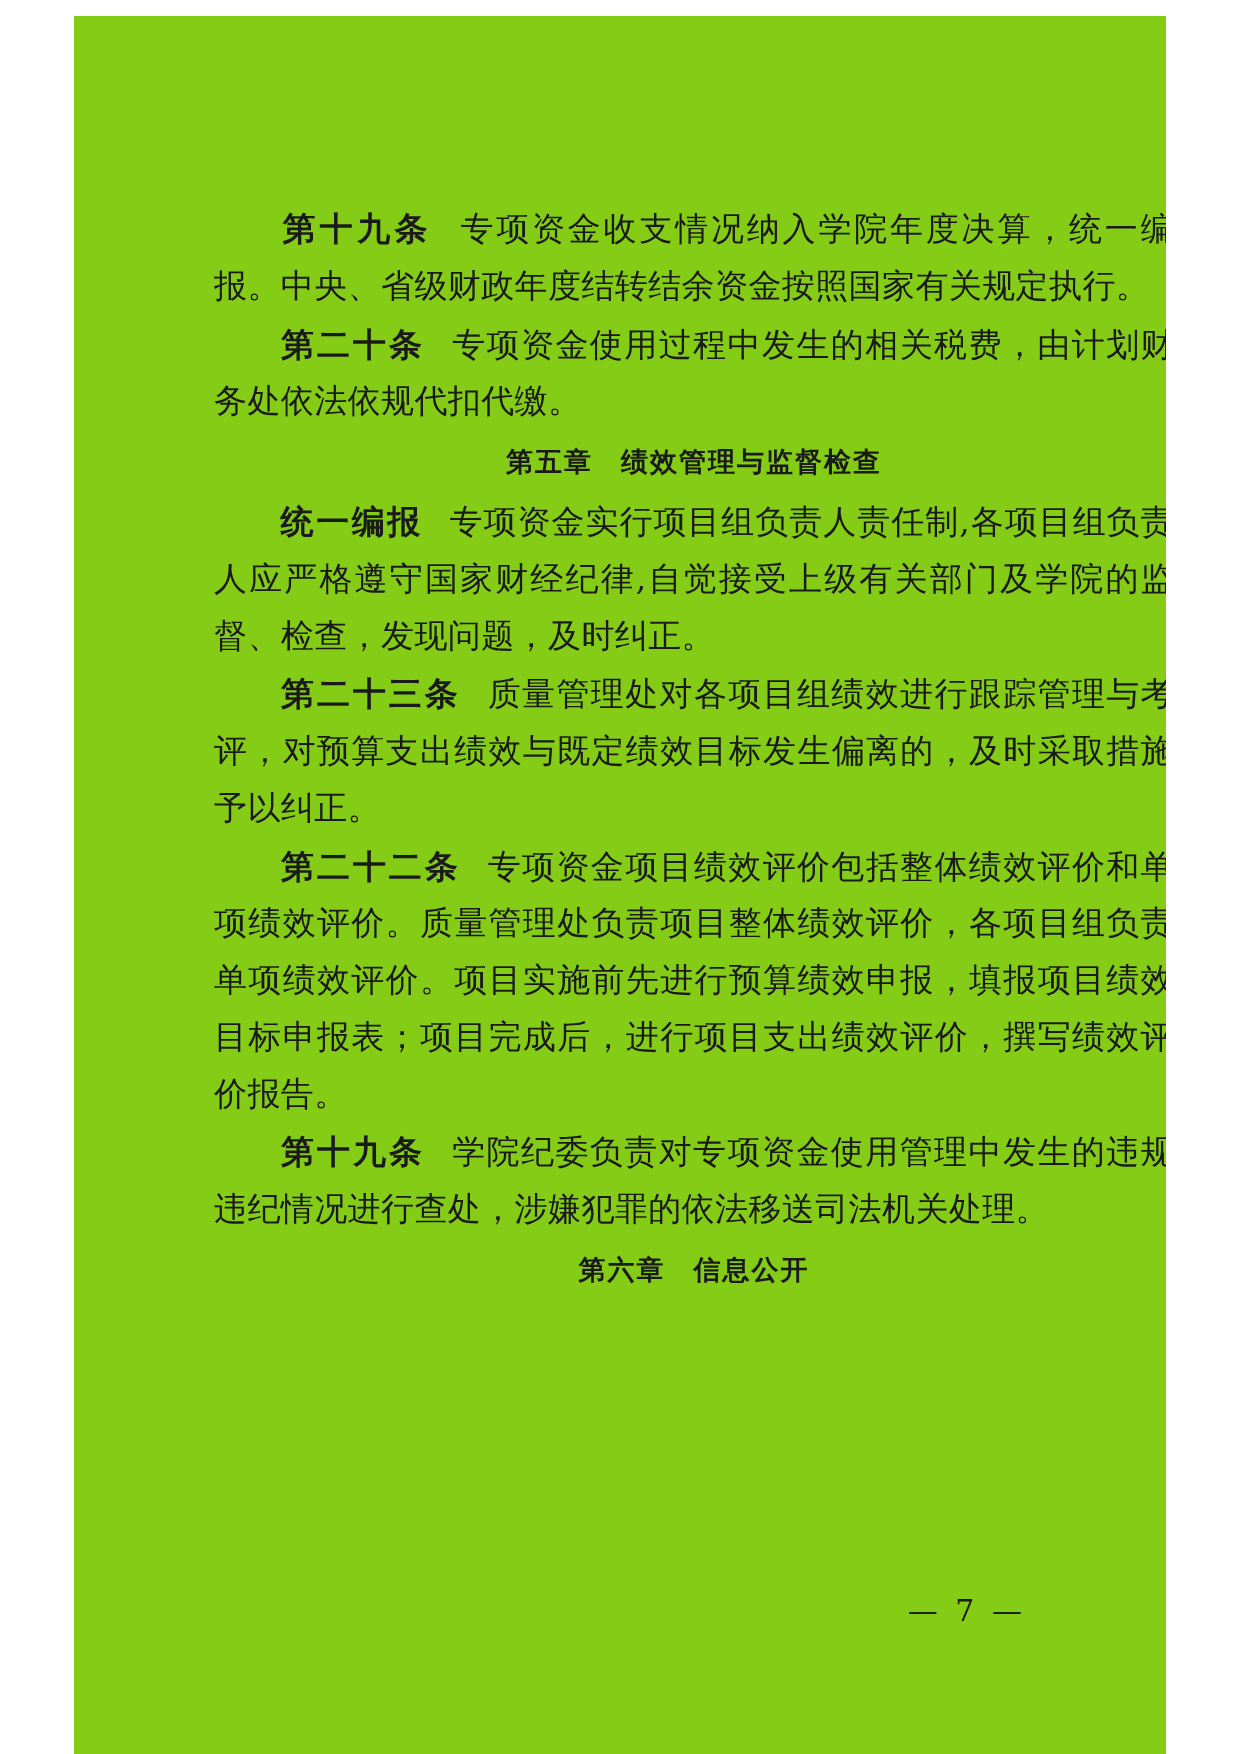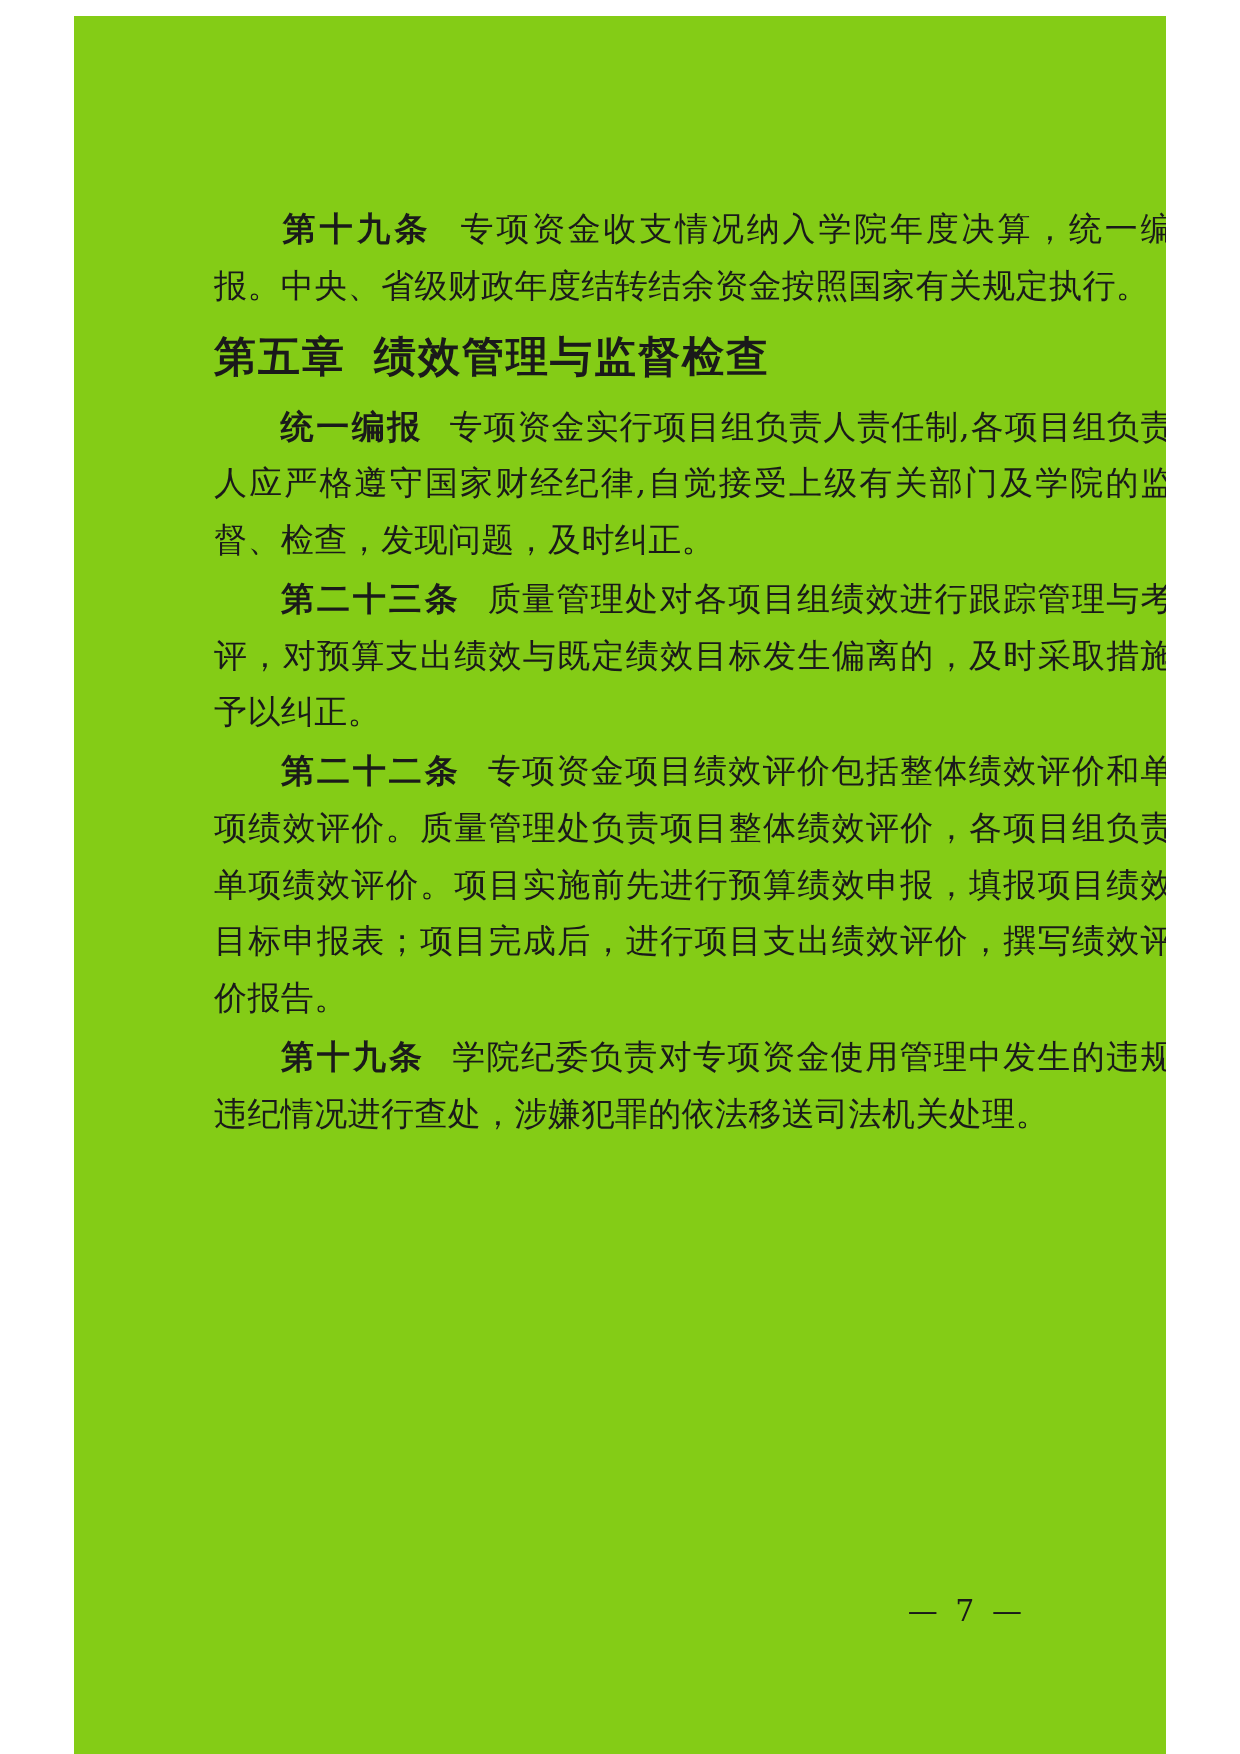--- a/index.html
+++ b/index.html
@@ -40,22 +40,23 @@
   }
   .para .indent {
     display: inline-block;
     width: 66px;
   }
   .para .gap {
     display: inline-block;
     width: 26px;
   }
   .chapter {
-    font-size: 42px;
+    font-size: 27px;
     font-weight: bold;
+    text-align: center;
     margin: 14px 0 14px 0;
     letter-spacing: 2px;
     font-family: Liberation Serif, serif;
   }
   .chapter .sp {
     display: inline-block;
     width: 28px;
   }
   .pagenum {
     position: absolute;
@@ -69,20 +70,23 @@
 </head>
 <body>
 
 <div class="page">
   <div class="content">
 
     <p class="para">
       <span class="indent"></span><span class="lead">第十九条</span><span class="gap"></span><span>专项资金收支情况纳入学院年度决算，统一编报。中央、省级财政年度结转结余资金按照国家有关规定执行。</span>
     </p>
 
+    <p class="para">
+      <span class="indent"></span><span class="lead">第二十条</span><span class="gap"></span><span>专项资金使用过程中发生的相关税费，由计划财务处依法依规代扣代缴。</span>
+    </p>
 
     <h2 class="chapter">
       <span>第五章</span><span class="sp"></span><span>绩效管理与监督检查</span>
     </h2>
 
     <p class="para">
       <span class="indent"></span><span class="lead">统一编报</span><span class="gap"></span><span>专项资金实行项目组负责人责任制,各项目组负责人应严格遵守国家财经纪律,自觉接受上级有关部门及学院的监督、检查，发现问题，及时纠正。</span>
     </p>
 
     <p class="para">
@@ -91,17 +95,20 @@
 
     <p class="para">
       <span class="indent"></span><span class="lead">第二十二条</span><span class="gap"></span><span>专项资金项目绩效评价包括整体绩效评价和单项绩效评价。质量管理处负责项目整体绩效评价，各项目组负责单项绩效评价。项目实施前先进行预算绩效申报，填报项目绩效目标申报表；项目完成后，进行项目支出绩效评价，撰写绩效评价报告。</span>
     </p>
 
 
     <p class="para">
       <span class="indent"></span><span class="lead">第十九条</span><span class="gap"></span><span>学院纪委负责对专项资金使用管理中发生的违规违纪情况进行查处，涉嫌犯罪的依法移送司法机关处理。</span>
     </p>
 
+    <h2 class="chapter">
+      <span>第六章</span><span class="sp"></span><span>信息公开</span>
+    </h2>
 
   </div>
 
   <div class="pagenum">— 7 —</div>
 </div>
 
 </body></html>

